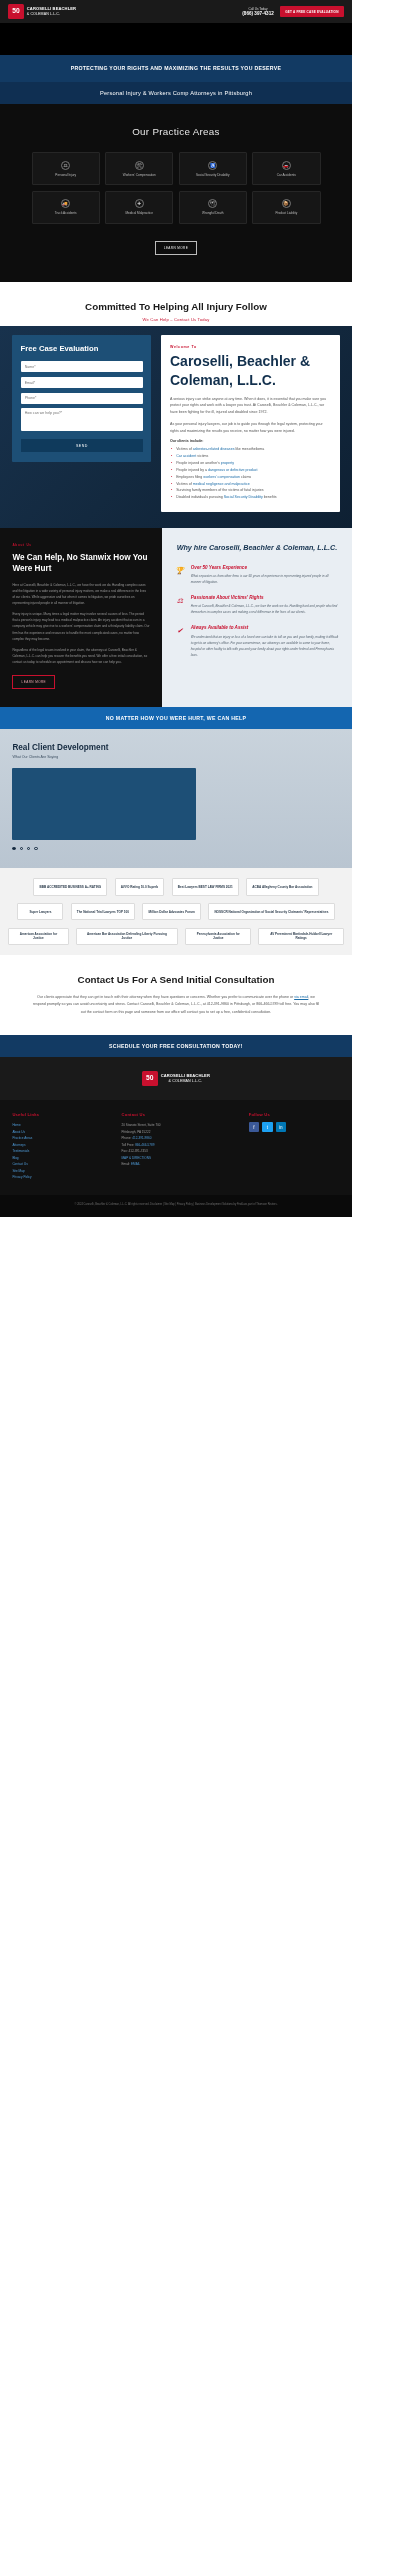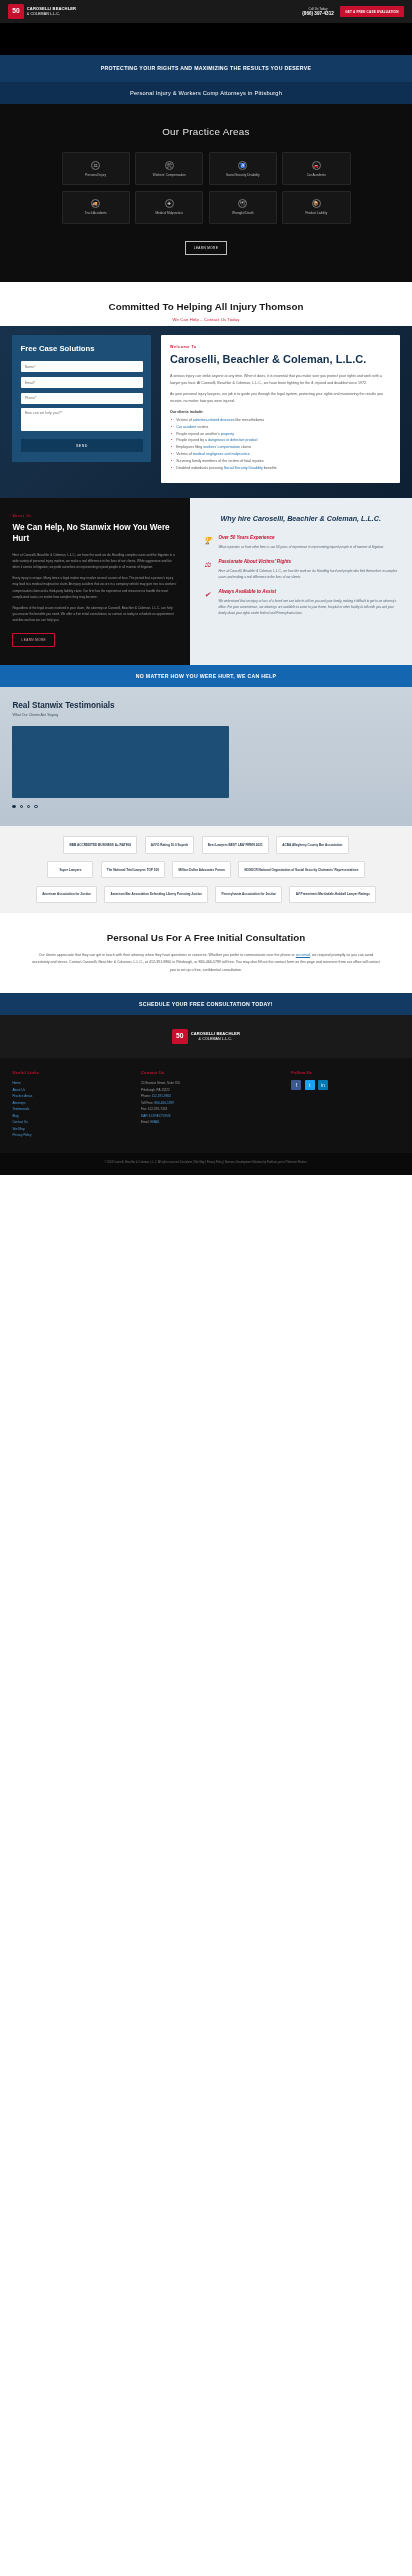--- a/index.html
+++ b/index.html
@@ -3,21 +3,21 @@
 <meta charset="utf-8">
 <style>
   * { box-sizing: border-box; margin: 0; padding: 0; }
   body {
     width: 412px;
     font-family: "Liberation Sans", sans-serif;
     background: #ffffff;
     color: #222;
     overflow-x: hidden;
   }
-  .wrap { width: 412px; position: relative; }
+  .wrap { width: 352px; position: relative; }
 
   
   .topbar {
     background: #1a1a1a;
     height: 23px;
     display: flex;
     align-items: center;
     padding: 0 8.2px;
     gap: 6.2px;
   }
@@ -133,21 +133,21 @@
   .form-card textarea { height: 23px; resize: none; }
   .form-card .send {
     width: 100%; background: #0f3a5c; color: #fff; border: none;
     padding: 4.6px; font-size: 3.6px; letter-spacing: 0.5px; cursor: pointer;
     text-transform: uppercase; margin-top: 2.1px;
   }
   .welcome {
     flex: 1; background: #fff; border-radius: 1px; padding: 9.3px 9.3px 11.3px;
   }
   .welcome .eyebrow { font-size: 3.6px; color: #c8102e; letter-spacing: 0.6px; font-weight: bold; }
-  .welcome h3 { font-size: 11px; color: #12304d; margin: 3.1px 0 6.2px; line-height: 1.35; font-weight: bold; }
+  .welcome h3 { font-size: 14px; color: #12304d; margin: 3.1px 0 6.2px; line-height: 1.35; font-weight: bold; }
   .welcome p { font-size: 3.6px; line-height: 1.85; color: #555; margin-bottom: 5.2px; }
   .welcome .lead-in { font-size: 3.6px; color: #333; font-weight: bold; margin: 4.1px 0 3.1px; }
   .welcome ul { list-style: none; }
   .welcome li {
     font-size: 3.6px; line-height: 1.9; color: #555;
     padding-left: 6.2px; position: relative;
   }
   .welcome li::before {
     content: "•"; position: absolute; left: 1px; color: #c8102e;
   }
@@ -309,27 +309,27 @@
       </div>
       <div class="pa-item">
         <span class="pa-icon">📦</span>
         <span>Product Liability</span>
       </div>
     </div>
     <button class="btn-outline">Learn More</button>
   </div>
 
   <div class="committed">
-    <h2>Committed To Helping All Injury Thomson</h2>
+    <h2>Committed To Helping All Injury Follow</h2>
     <div class="sub">We Can Help – Contact Us Today</div>
   </div>
 
   <div class="twocol">
     <div class="form-card">
-      <h3>Free Case Solutions</h3>
+      <h3>Free Case Evaluation</h3>
       <input type="text" placeholder="Name*" style="">
       <input type="text" placeholder="Email*" style="">
       <input type="text" placeholder="Phone*" style="">
       <textarea placeholder="How can we help you?*" style=""></textarea>
       <button class="send">Send</button>
     </div>
     <div class="welcome">
       <div class="eyebrow">Welcome To</div>
       <h3>Caroselli, Beachler &amp; Coleman, L.L.C.</h3>
       <p>A serious injury can strike anyone at any time. When it does, it is essential that you make sure you protect your rights and work with a lawyer you trust. At Caroselli, Beachler &amp; Coleman, L.L.C., we have been fighting for the ill, injured and disabled since 1972.</p>
@@ -395,21 +395,21 @@
           <h4>Always Available to Assist</h4>
           <p>We understand that an injury or loss of a loved one can take its toll on you and your family, making it difficult to get to an attorney's office. For your convenience, our attorneys are available to come to your home, hospital or other facility to talk with you and your family about your rights under federal and Pennsylvania laws.</p>
         </div>
       </div>
     </div>
   </div>
 
   <div class="blue-band">NO MATTER HOW YOU WERE HURT, WE CAN HELP</div>
 
   <div class="testi">
-    <h2>Real Stanwix Testimonials</h2>
+    <h2>Real Client Development</h2>
     <div class="sub">What Our Clients Are Saying</div>
     <div class="testi-card"></div>
     <div class="dots">
       <span class="dot active"></span>
       <span class="dot"></span>
       <span class="dot"></span>
       <span class="dot"></span>
     </div>
   </div>
 
@@ -428,21 +428,21 @@
     </div>
     <div class="badge-row">
       <div class="badge">American Association for Justice</div>
       <div class="badge">American Bar Association Defending Liberty Pursuing Justice</div>
       <div class="badge">Pennsylvania Association for Justice</div>
       <div class="badge">AV Preeminent Martindale-Hubbell Lawyer Ratings</div>
     </div>
   </div>
 
   <div class="contact">
-    <h2>Personal Us For A Free Initial Consultation</h2>
+    <h2>Contact Us For A Send Initial Consultation</h2>
     <p>
       <span>Our clients appreciate that they can get in touch with their attorney when they have questions or concerns. Whether you prefer to communicate over the phone or </span><a href="#">via email</a><span>, we respond promptly so you can avoid uncertainty and stress. Contact Caroselli, Beachler &amp; Coleman, L.L.C., at 412-391-9860 in Pittsburgh, or 866-466-5789 toll free. You may also fill out the contact form on this page and someone from our office will contact you to set up a free, confidential consultation.</span>
     </p>
   </div>
 
   <div class="navy-band">SCHEDULE YOUR FREE CONSULTATION TODAY!</div>
 
   <div class="footer-logo">
     <div class="logo">
       <div class="logo-badge">50</div>

